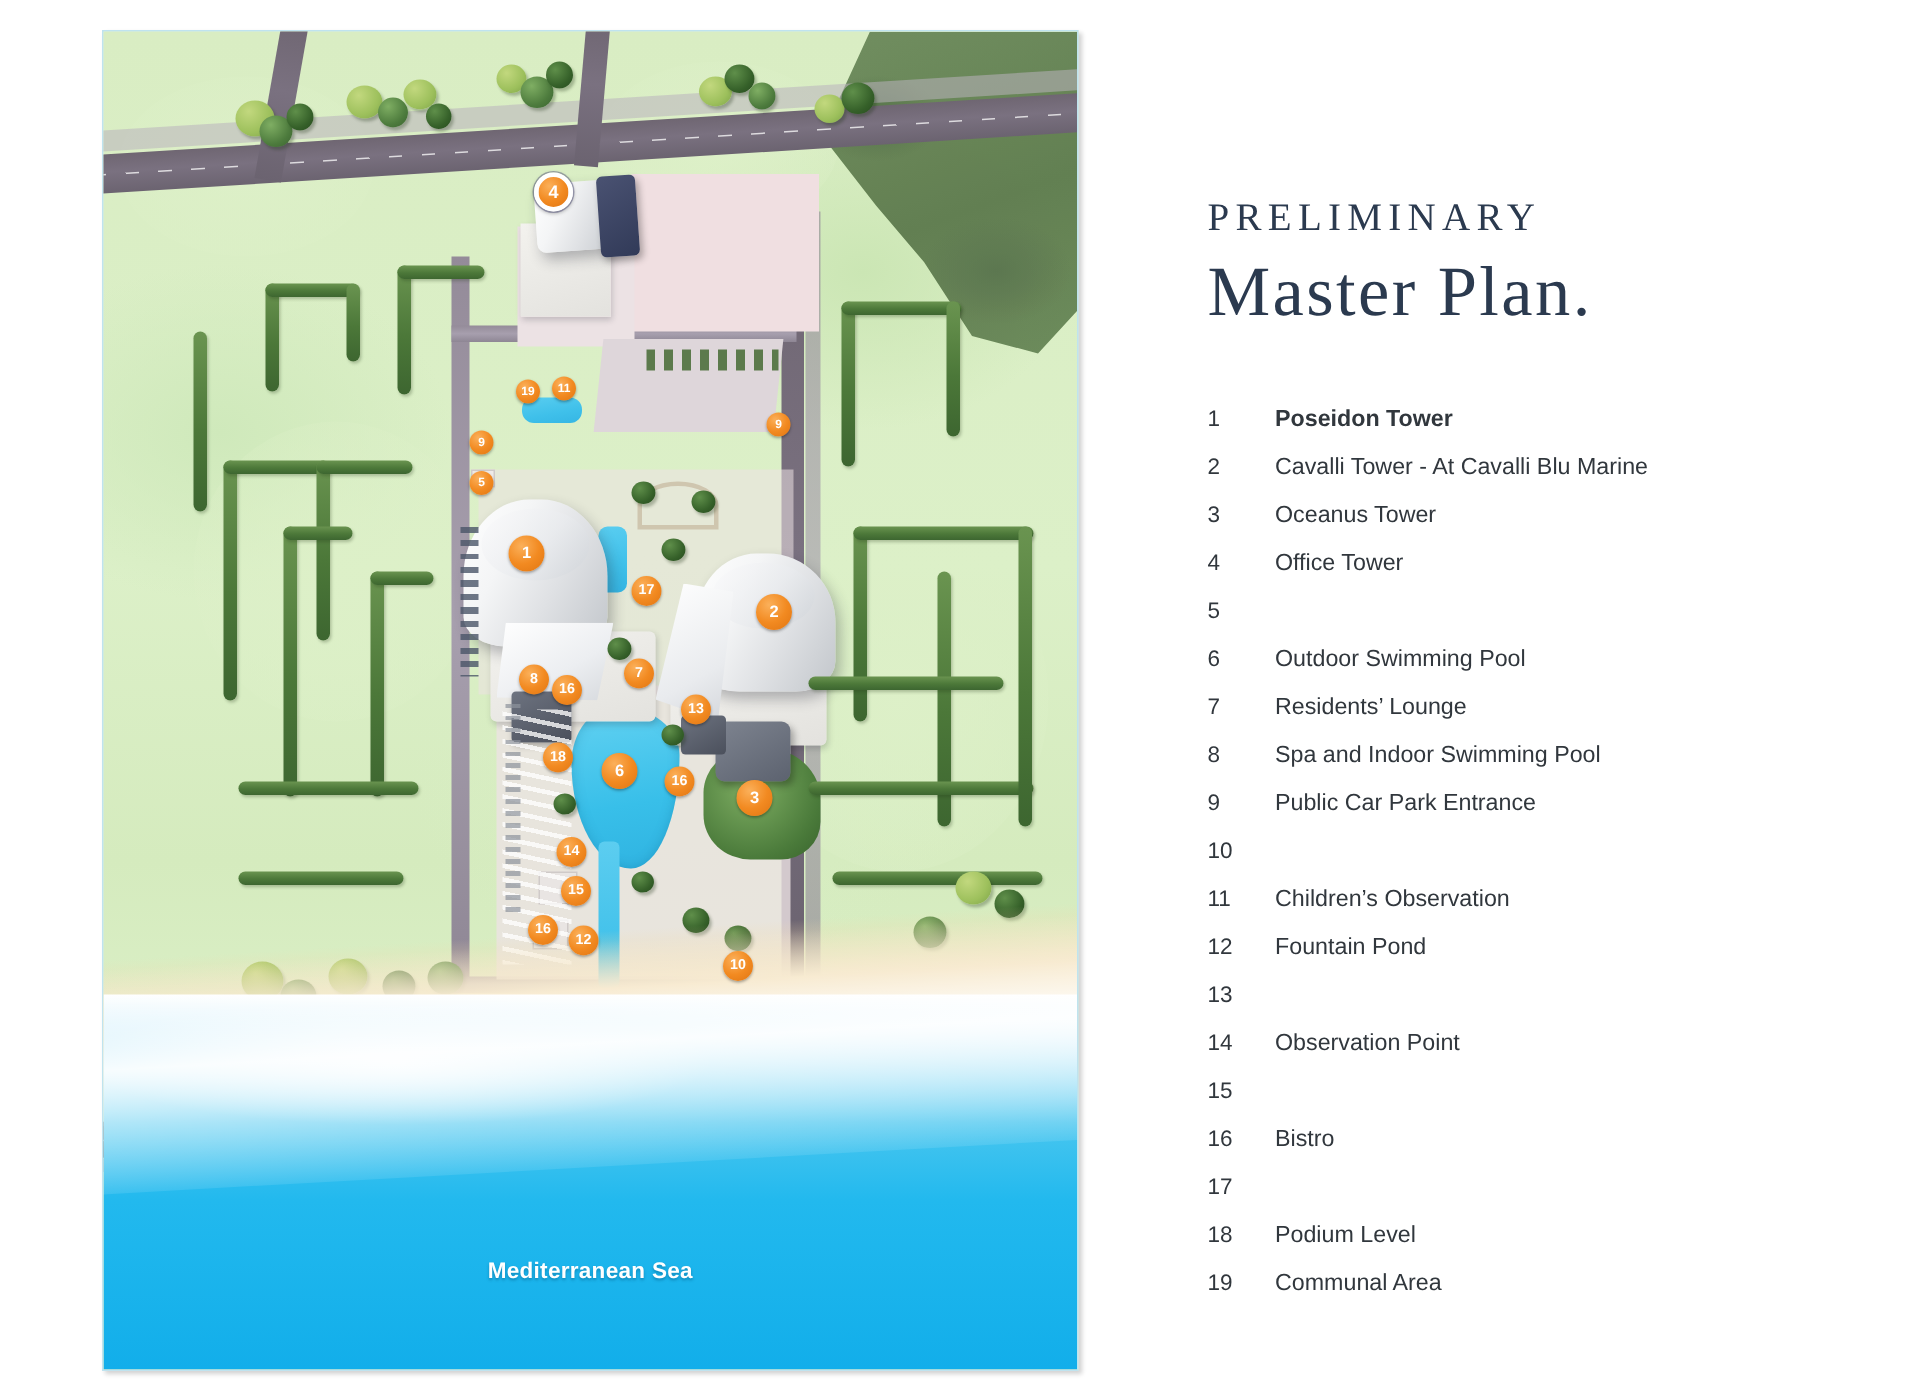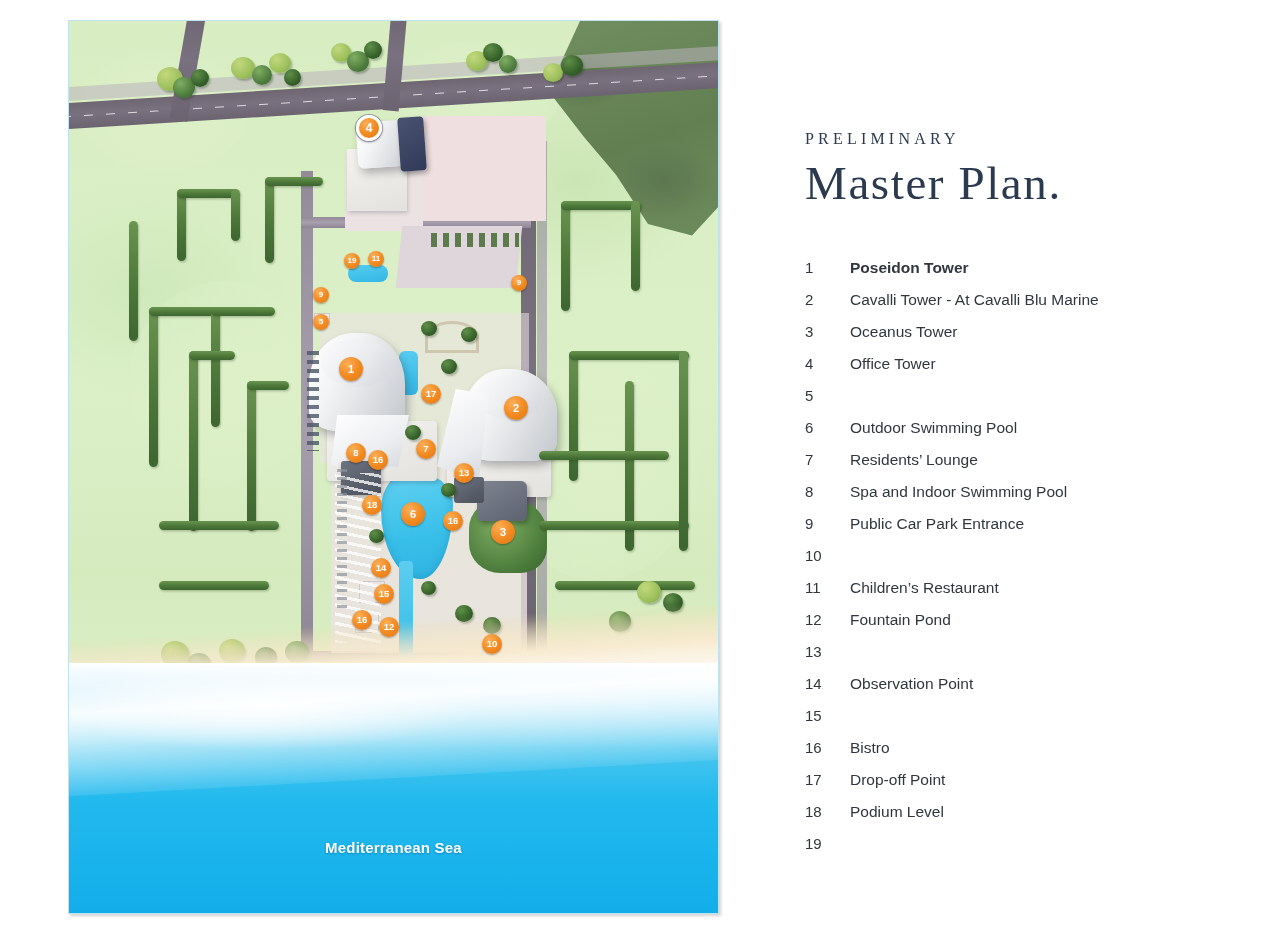--- a/index.html
+++ b/index.html
@@ -175,21 +175,21 @@
   #watermark .wm2 { font-size: 46px; font-weight: normal; display: block; }
 
   
   #info-panel {
     position: absolute;
     left: 805px; top: 130px;
     width: 420px;
   }
   #eyebrow {
     font-family: "Liberation Serif", serif;
-    font-size: 16px;
+    font-size: 26px;
     letter-spacing: 4.2px;
     color: #2b3a4f;
     font-weight: 400;
   }
   #title {
     font-family: "Liberation Serif", serif;
     font-size: 47px;
     letter-spacing: 1.6px;
     color: #2b3a4f;
     font-weight: 400;
@@ -478,21 +478,21 @@
         </div>
         <div class="legend-row">
           <span class="legend-num">9</span>
           <span class="legend-label">Public Car Park Entrance</span>
         </div>
         <div class="legend-row">
           <span class="legend-num">10</span>
         </div>
         <div class="legend-row">
           <span class="legend-num">11</span>
-          <span class="legend-label">Children’s Restaurant</span>
+          <span class="legend-label">Children’s Observation</span>
         </div>
         <div class="legend-row">
           <span class="legend-num">12</span>
           <span class="legend-label">Fountain Pond</span>
         </div>
         <div class="legend-row">
           <span class="legend-num">13</span>
         </div>
         <div class="legend-row">
           <span class="legend-num">14</span>
@@ -500,25 +500,25 @@
         </div>
         <div class="legend-row">
           <span class="legend-num">15</span>
         </div>
         <div class="legend-row">
           <span class="legend-num">16</span>
           <span class="legend-label">Bistro</span>
         </div>
         <div class="legend-row">
           <span class="legend-num">17</span>
-          <span class="legend-label">Drop-off Point</span>
         </div>
         <div class="legend-row">
           <span class="legend-num">18</span>
           <span class="legend-label">Podium Level</span>
         </div>
         <div class="legend-row">
           <span class="legend-num">19</span>
+          <span class="legend-label">Communal Area</span>
         </div>
       </div>
   </div>
 
 </div>
 
 </body></html>

